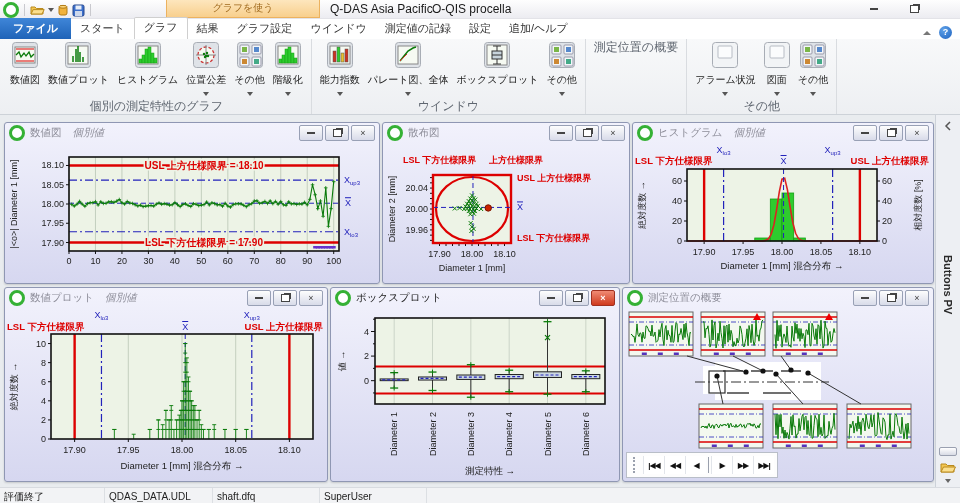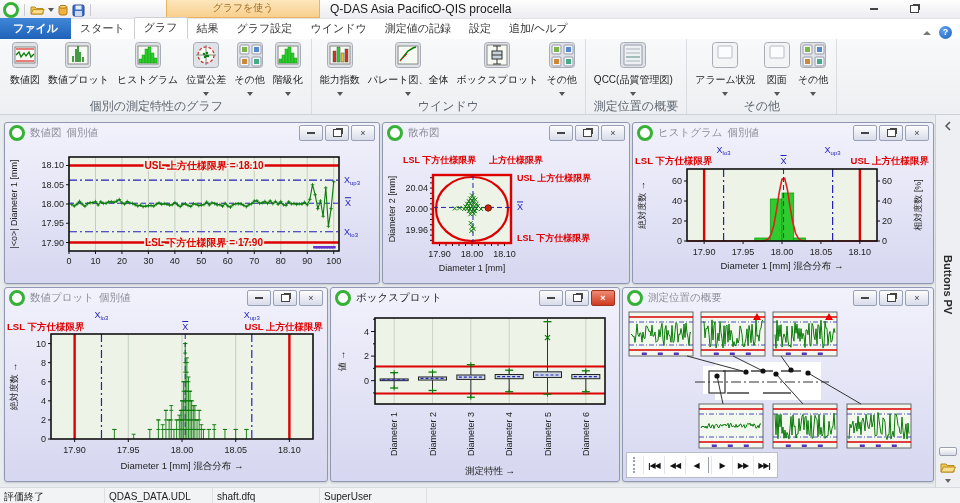--- a/index.html
+++ b/index.html
@@ -40,21 +40,21 @@
   .rlabel{font-size:10px;color:#222;white-space:nowrap;margin-top:1px;}
   .rarrow{height:9px;margin-top:2px;display:flex;align-items:center;}
   .rgroup-label{text-align:center;font-size:12px;color:#5f6670;padding:0 6px 2px;white-space:nowrap;}
 
   
   #mdi{position:relative;height:372px;background:#e9ecef;}
   .win{position:absolute;border:1px solid #8f97b3;border-radius:3px;background:linear-gradient(#f2f2fc,#d6d7f0);box-shadow:0 1px 2px rgba(0,0,0,.15);}
   .win-title{height:20px;display:flex;align-items:center;gap:5px;padding:0 4px;}
   .win-logo{width:10px;height:10px;border:3px solid #35b135;border-radius:50%;background:#fff;flex:0 0 auto;}
   .win-title-text{font-size:10.5px;color:#8d8d99;white-space:nowrap;}
-  .win-sub{}
+  .win-sub{margin-left:6px;font-style:italic;}
   .win.active .win-title-text{color:#1c1c1c;}
   .win-btns{margin-left:auto;display:flex;gap:2px;}
   .wbtn{width:22px;height:14px;border:1px solid #98a0b5;border-radius:2px;background:linear-gradient(#fdfdfd,#d8dbe9);display:flex;align-items:center;justify-content:center;font-size:9px;color:#444;cursor:default;}
   .wbtn-close-active{background:linear-gradient(#f08a74,#cf3a1e);color:#fff;border-color:#a03020;font-weight:bold;}
   .win svg{display:block;}
 
   
   #overview-nav{position:absolute;left:3px;bottom:3px;height:24px;background:#fdfdfd;border:1px solid #b9bec8;display:flex;align-items:center;padding:0 3px 0 6px;gap:2px;}
   #overview-nav .grip{width:3px;height:16px;border-left:2px dotted #9aa0ad;margin-right:3px;}
   .navbtn{min-width:20px;height:18px;background:#fff;border-left:1px solid #e2e5ea;display:flex;align-items:center;justify-content:center;font-size:8px;font-weight:bold;color:#111;letter-spacing:-1px;cursor:default;}
@@ -275,37 +275,20 @@
               </svg></span>
             <span class="rlabel">その他</span>
             <span class="rarrow">
               <span class="caret"></span>
             </span>
           </div>
         </div>
         <div class="rgroup-label">ウインドウ</div>
       </div>
       <div class="rgroup">
-        <div class="ritems">
-          <div class="ritem">
-            <span><svg width="26" height="26">
-                <rect x="0.5" y="0.5" width="25" height="25" rx="3" fill="#dfe3e8" stroke="#a8adb5"></rect>
-                <rect x="4" y="3" width="18" height="20" rx="1" fill="#eef1f3" stroke="#99a"></rect>
-                <line x1="6" y1="7" x2="20" y2="7" stroke="#aab4bc"></line>
-                <line x1="6" y1="11" x2="20" y2="11" stroke="#aab4bc"></line>
-                <line x1="6" y1="15" x2="20" y2="15" stroke="#aab4bc"></line>
-                <line x1="6" y1="19" x2="20" y2="19" stroke="#aab4bc"></line>
-                <line x1="6" y1="15" x2="20" y2="15" stroke="#7a9"></line>
-              </svg></span>
-            <span class="rlabel">QCC(品質管理図)</span>
-            <span class="rarrow">
-              <span class="caret"></span>
-            </span>
-          </div>
-        </div>
         <div class="rgroup-label">測定位置の概要</div>
       </div>
       <div class="rgroup">
         <div class="ritems">
           <div class="ritem">
             <span><svg width="26" height="26">
                 <rect x="0.5" y="0.5" width="25" height="25" rx="3" fill="#f2f4f6" stroke="#a8adb5"></rect>
                 <rect x="6" y="4" width="14" height="12" rx="1" fill="#fbfcfd" stroke="#b7bcc4"></rect>
               </svg></span>
             <span class="rlabel">アラーム状況</span>

